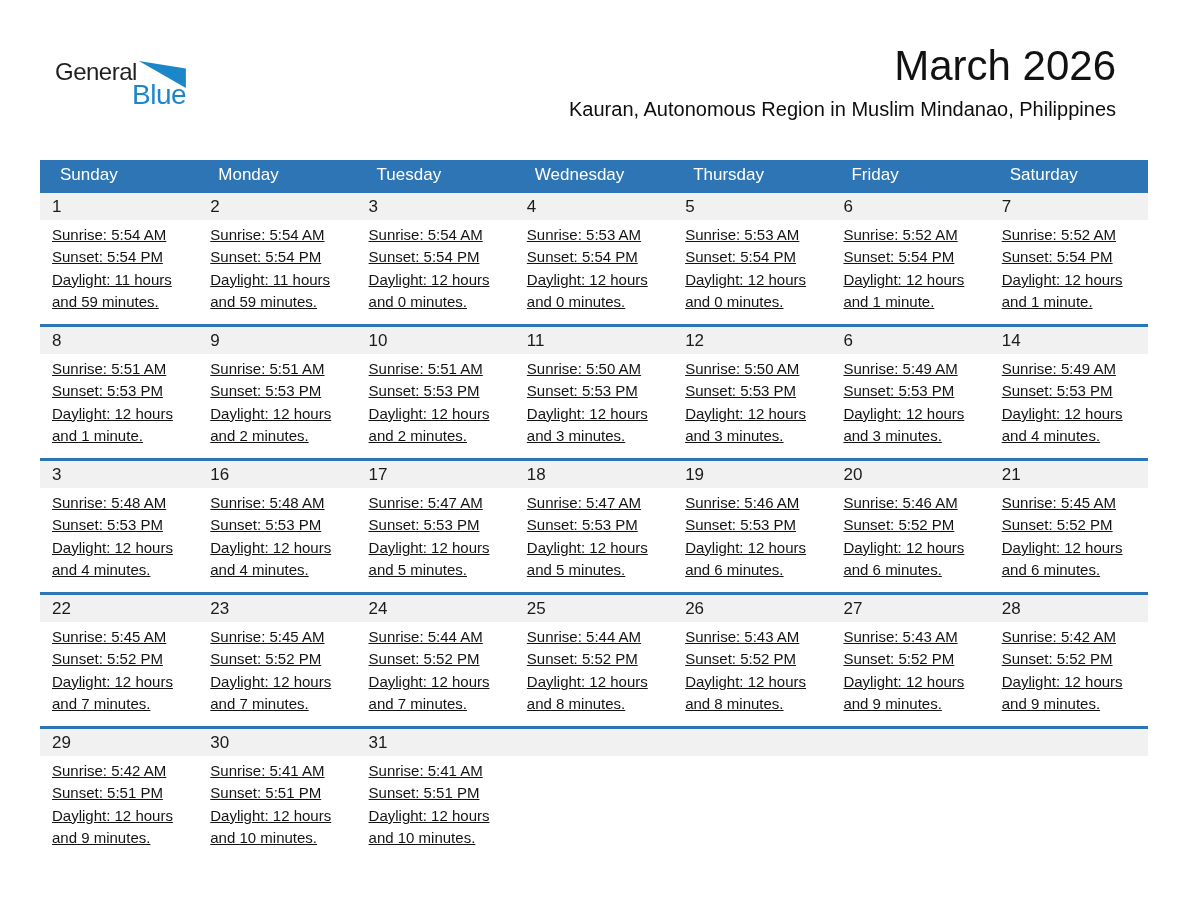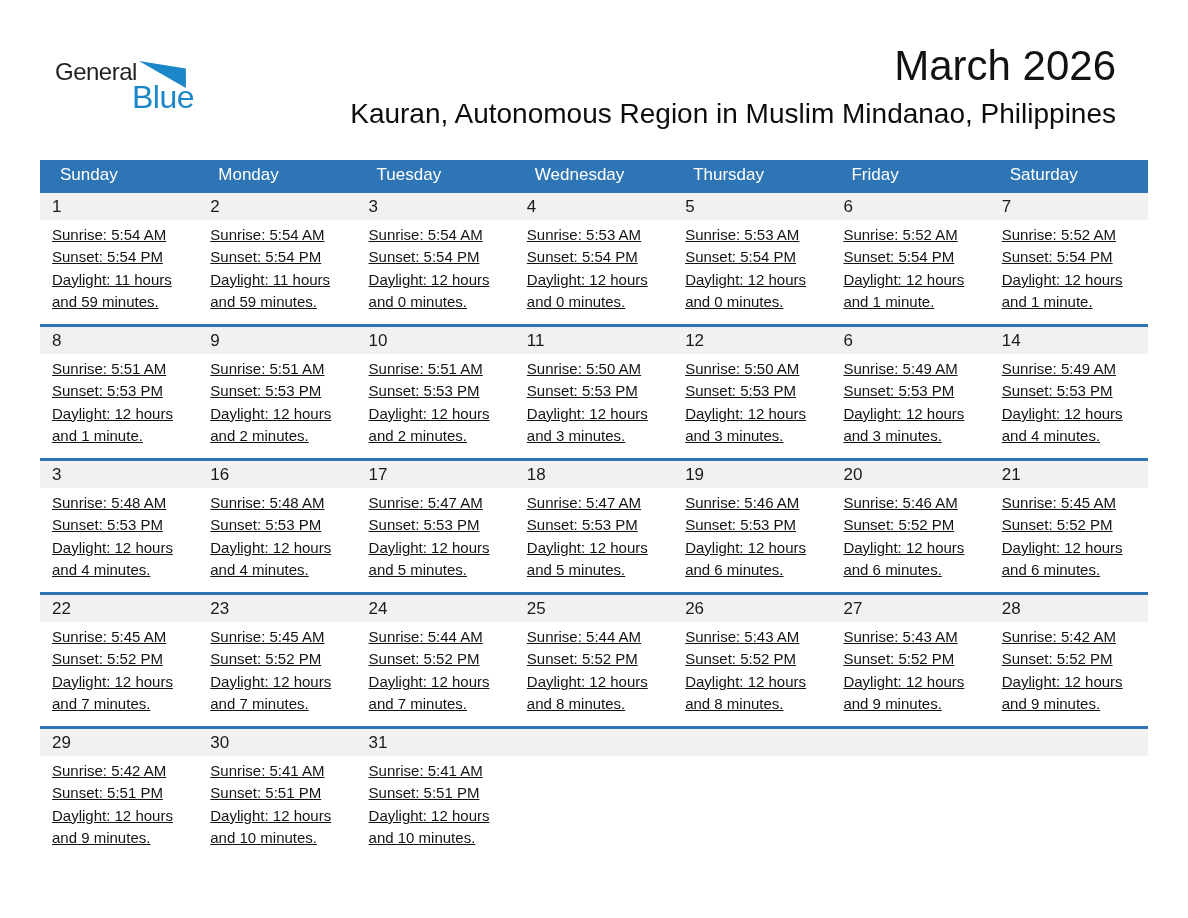--- a/index.html
+++ b/index.html
@@ -21,32 +21,32 @@
     font-size: 24px; line-height: 1; color: #221f1f;
     letter-spacing: -0.5px; font-weight: 400;
   }
   .logo-triangle {
     display: inline-block; width: 47px; height: 27px;
     background: #1B87C9;
     clip-path: polygon(0 0, 100% 28%, 100% 100%);
     margin-left: 2px; margin-top: 1px;
   }
   .logo-blue {
-    display: block; font-size: 32px; line-height: 1;
+    display: block; font-size: 28px; line-height: 1;
     color: #1B87C9; margin-top: -7px; margin-left: 77px;
     letter-spacing: -0.5px;
   }
 
   .titles { position: absolute; right: 32px; top: 0; text-align: right; }
   .month-title {
     font-size: 42px; line-height: 1.05; color: #121212;
     margin-top: 44px; font-weight: 400;
   }
   .location-subtitle {
-    font-size: 28px; color: #0d0d0d; margin-top: 10px; font-weight: 400;
+    font-size: 20px; color: #0d0d0d; margin-top: 10px; font-weight: 400;
   }
 
   
   .calendar { margin: 0 40px; }
 
   .weekday-row {
     display: grid; grid-template-columns: repeat(7, 1fr);
     background: #2E75B6; height: 30px;
   }
   .weekday-cell {

